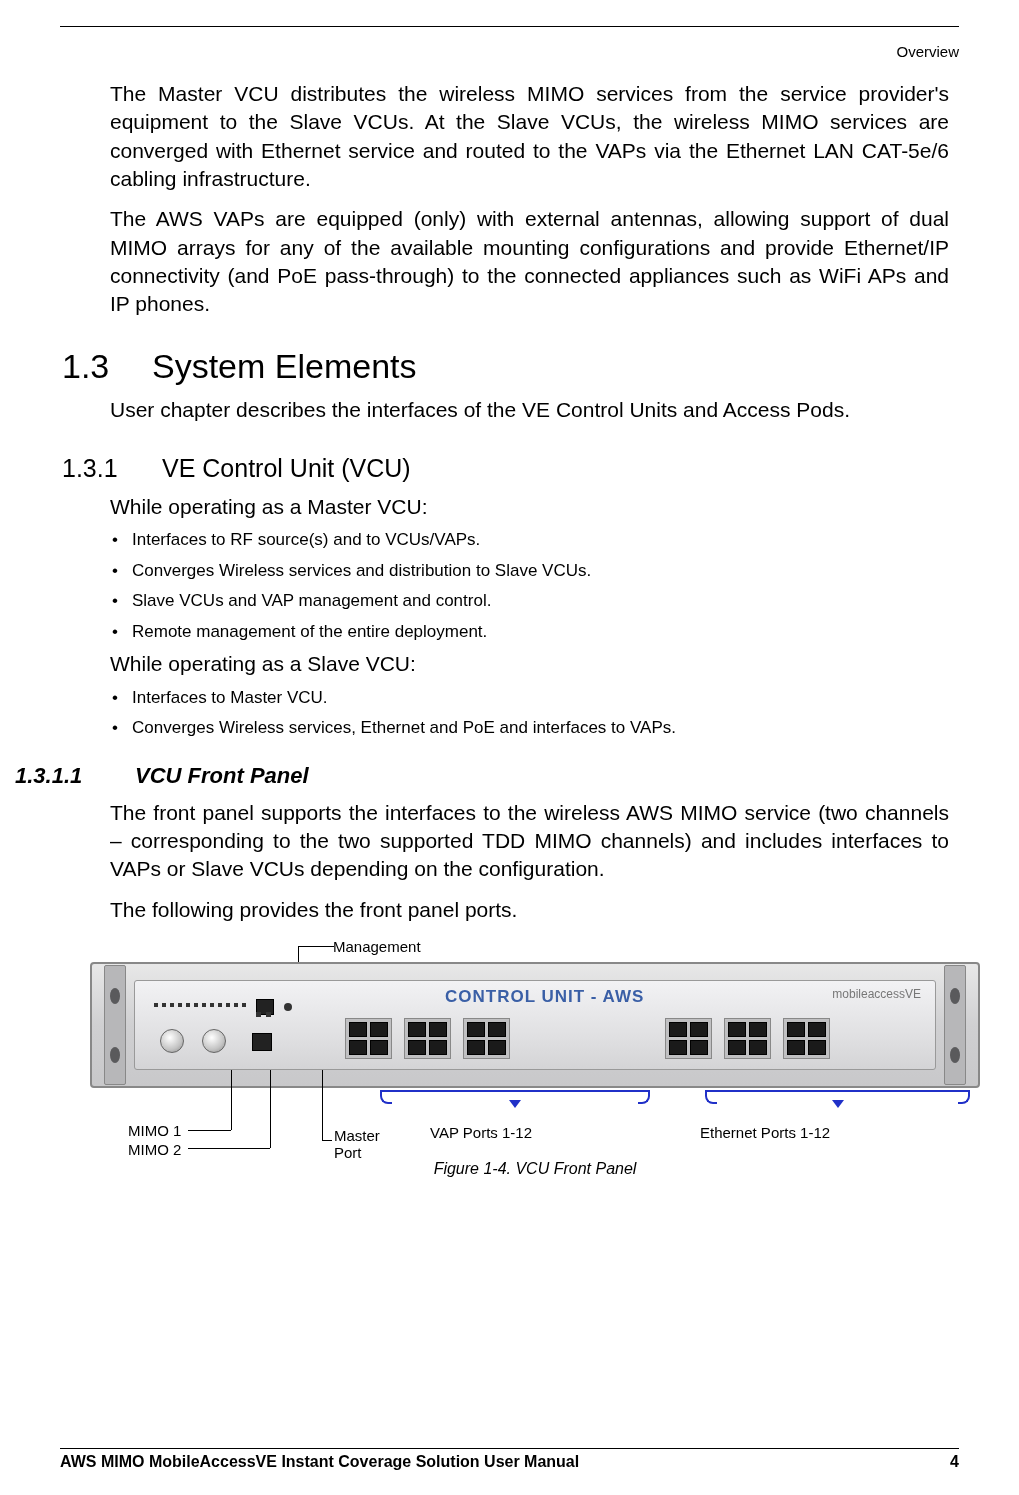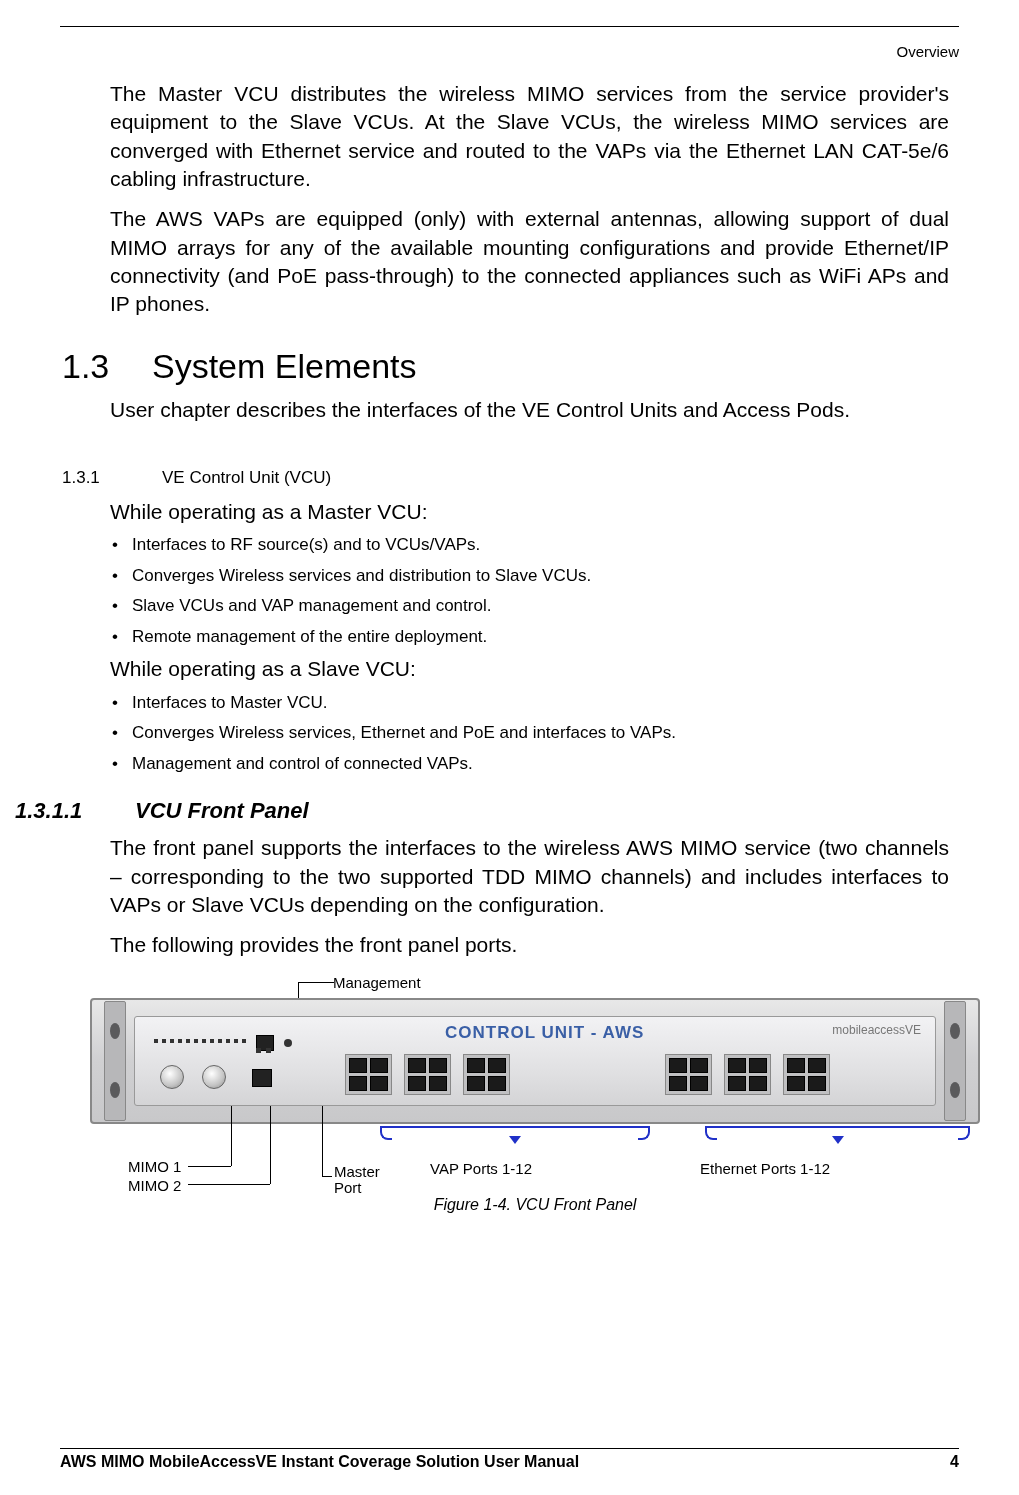--- a/index.html
+++ b/index.html
@@ -43,23 +43,23 @@
       margin-top: 28px;
       margin-bottom: 10px;
       margin-left: -48px;
     }
     .h1 .num {
       display: inline-block;
       width: 90px;
     }
     .h2 {
       font-family: Arial, Helvetica, sans-serif;
-      font-size: 17px;
+      font-size: 25px;
       font-weight: 400;
-      margin-top: 44px;
+      margin-top: 30px;
       margin-bottom: 10px;
       margin-left: -48px;
     }
     .h2 .num {
       display: inline-block;
       width: 100px;
     }
     .h3 {
       font-family: Arial, Helvetica, sans-serif;
       font-size: 22px;
@@ -374,21 +374,20 @@
     <li>Interfaces to RF source(s) and to VCUs/VAPs.</li>
     <li>Converges Wireless services and distribution to Slave VCUs.</li>
     <li>Slave VCUs and VAP management and control.</li>
     <li>Remote management of the entire deployment.</li>
   </ul>
 
   <p class="para" style="margin-bottom:6px;">While operating as a Slave VCU:</p>
   <ul>
     <li>Interfaces to Master VCU.</li>
     <li>Converges Wireless services, Ethernet and PoE and interfaces to VAPs.</li>
-    <li>Management and control of connected VAPs.</li>
   </ul>
 
   <div class="h3">
     <span class="num">1.3.1.1</span><span>VCU Front Panel</span>
   </div>
   <p class="para">The front panel supports the interfaces to the wireless AWS MIMO service (two channels – corresponding to the two supported TDD MIMO channels) and includes interfaces to VAPs or Slave VCUs depending on the configuration.</p>
   <p class="para">The following provides the front panel ports.</p>
 
   <div class="figure-area">
     <div class="top-callout">Management</div>

